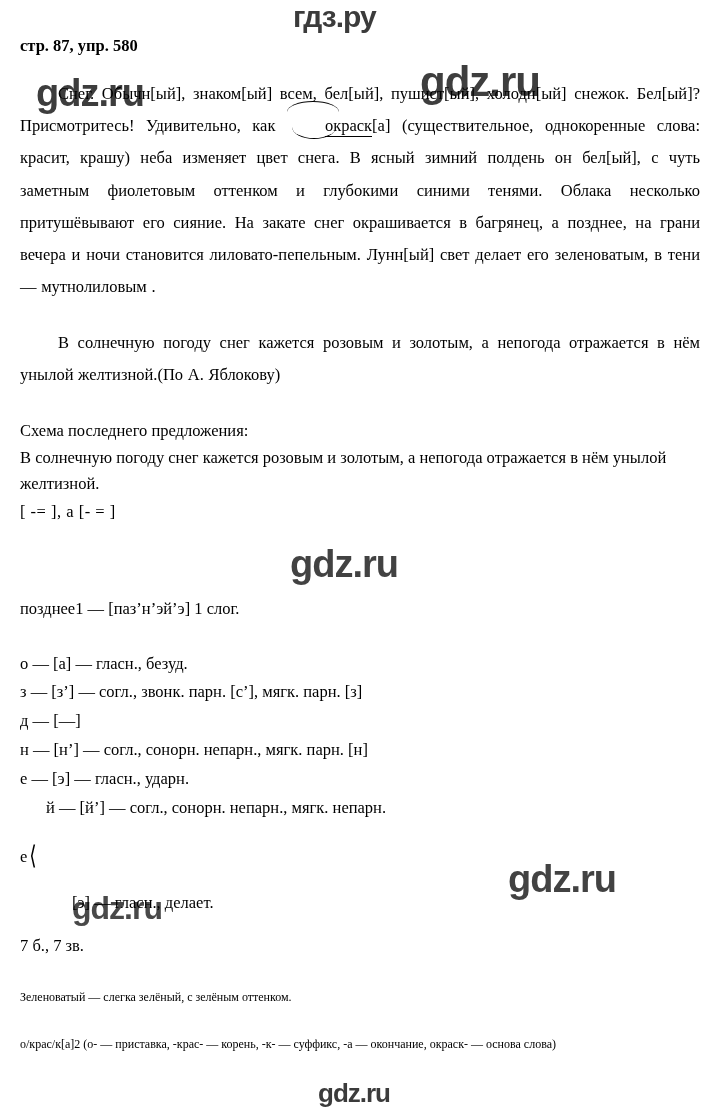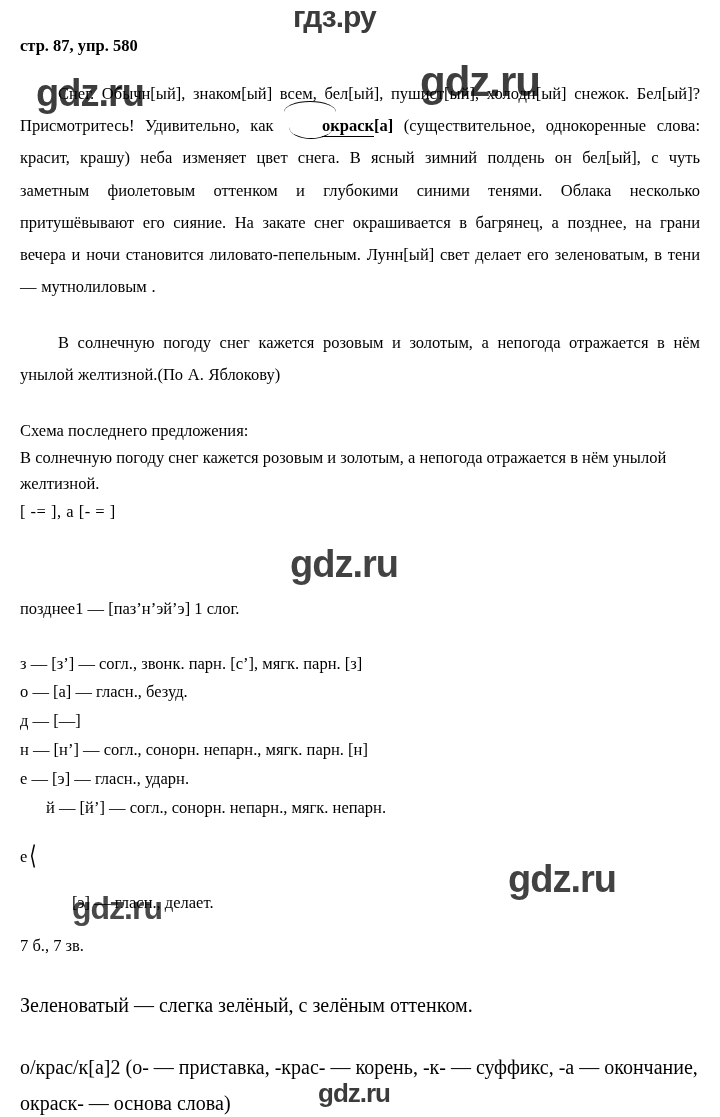--- a/index.html
+++ b/index.html
@@ -104,21 +104,20 @@
     text-indent: 38px;
   }
   .underlined {
     border-bottom: 1px solid #000;
     position: relative;
     padding-bottom: 1px;
   }
   .arcs {
     position: relative;
     display: inline-block;
-    font-weight: bold;
   }
   .arc-top {
     position: absolute;
     left: 0px;
     top: -9px;
     width: 52px;
     height: 10px;
     border-top: 1px solid #000;
     border-radius: 50% 50% 0 0 / 100% 100% 0 0;
   }
@@ -164,21 +163,21 @@
     line-height: 1.75;
   }
   .brace {
     display: inline-block;
     font-size: 19px;
     transform: scaleY(1.35);
     transform-origin: center;
     padding-left: 2px;
   }
   .footer-line {
-    font-size: 20px;
+    font-size: 12px;
     line-height: 1.8;
     margin: 0;
   }
   .spacer-para { height: 18px; }
 </style>
 </head>
 <body>
 
 <div class="page">
 
@@ -204,22 +203,22 @@
     <p class="block-plain scheme-head">Схема последнего предложения:</p>
     <p class="block-plain scheme-line">В солнечную погоду снег кажется розовым и золотым, а непогода отражается в нём унылой желтизной.</p>
     <p class="formula">[ -= ],  а   [- = ]</p>
 
     <div class="gap-lg"></div>
 
     <p class="analysis-line">позднее1 — [паз’н’эй’э] 1 слог.</p>
 
     <div class="gap-md"></div>
 
+    <p class="analysis-line">о — [а] — гласн., безуд.</p>
     <p class="analysis-line">з — [з’] — согл., звонк. парн. [с’], мягк. парн. [з]</p>
-    <p class="analysis-line">о — [а] — гласн., безуд.</p>
     <p class="analysis-line">д — [—]</p>
     <p class="analysis-line">н — [н’] — согл., сонорн. непарн., мягк. парн. [н]</p>
     <p class="analysis-line">е — [э] — гласн., ударн.</p>
 
     <p class="analysis-line indent-1">й — [й’] — согл., сонорн. непарн., мягк. непарн.</p>
     <p class="brace-row"><span>е</span><span class="brace">⟨</span></p>
     <p class="analysis-line indent-2">[э] — гласн., делает.</p>
 
     <div class="gap-sm"></div>
 

